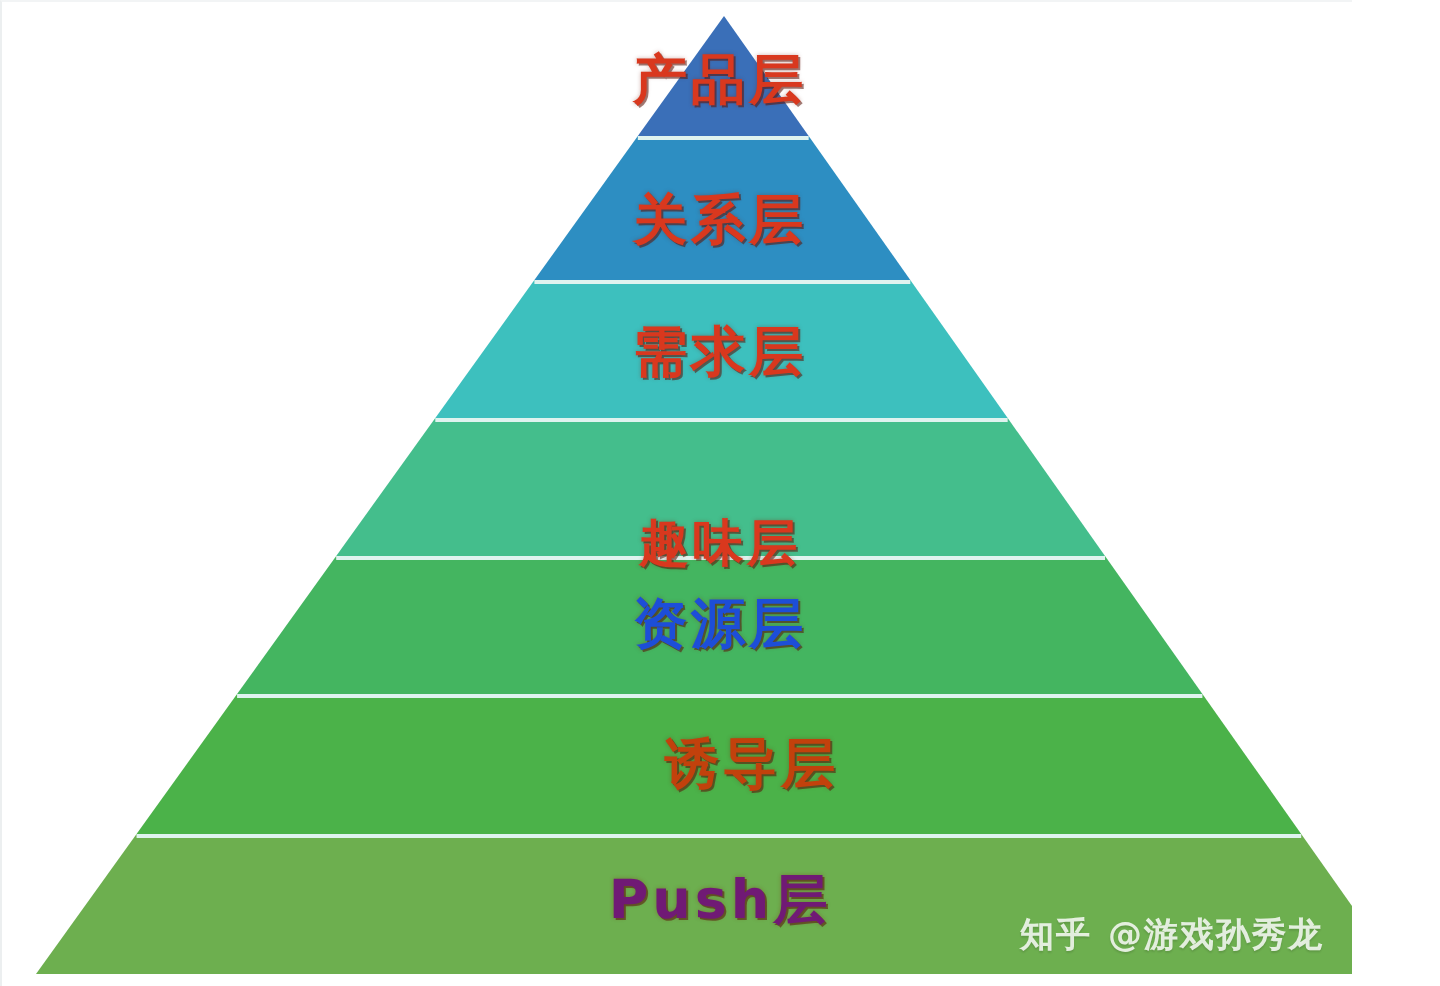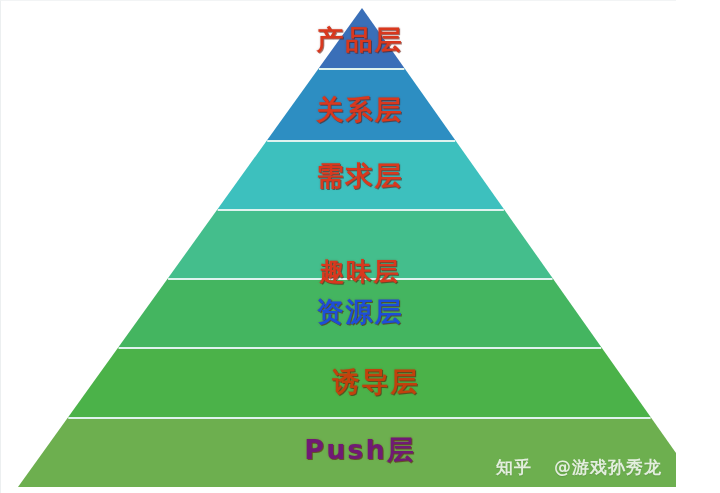--- a/index.html
+++ b/index.html
@@ -63,21 +63,21 @@
     right: 14px;
     bottom: 14px;
     color: rgba(255,255,255,0.82);
     font-size: 17px;
     font-weight: bold;
     letter-spacing: 1px;
     text-shadow: 0 1px 1px rgba(0,0,0,0.12);
     white-space: nowrap;
     font-family: "DejaVu Sans", "Liberation Sans", sans-serif;
   }
-  #wm-brand { margin-right: 22px; }
+  #wm-brand { margin-right: 8px; }
 </style>
 </head>
 <body>
 
 <div id="stage">
 
   <div id="page-frame"></div>
 
   <div id="pyramid-wrap">
     <svg id="pyramid-svg" viewBox="0 0 720 493">

